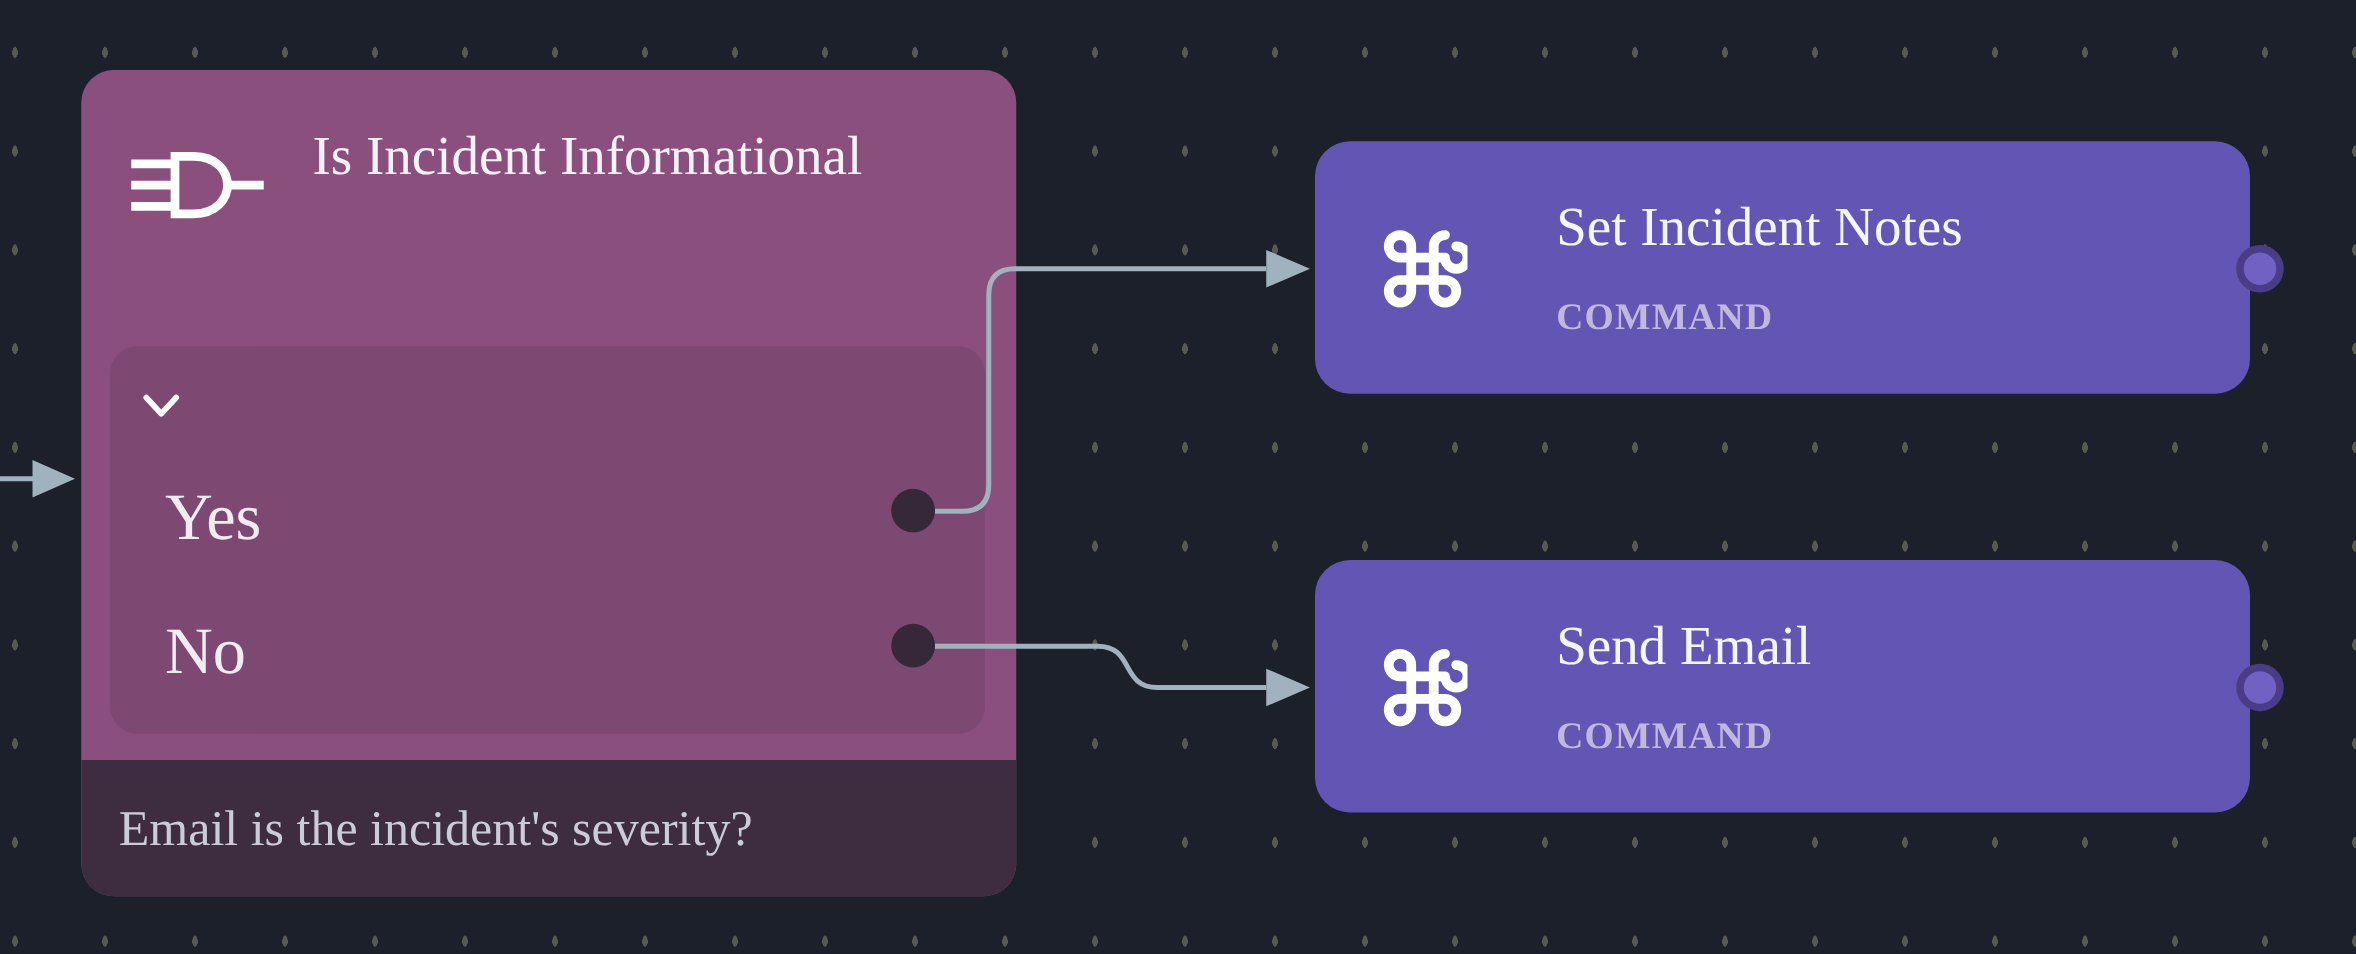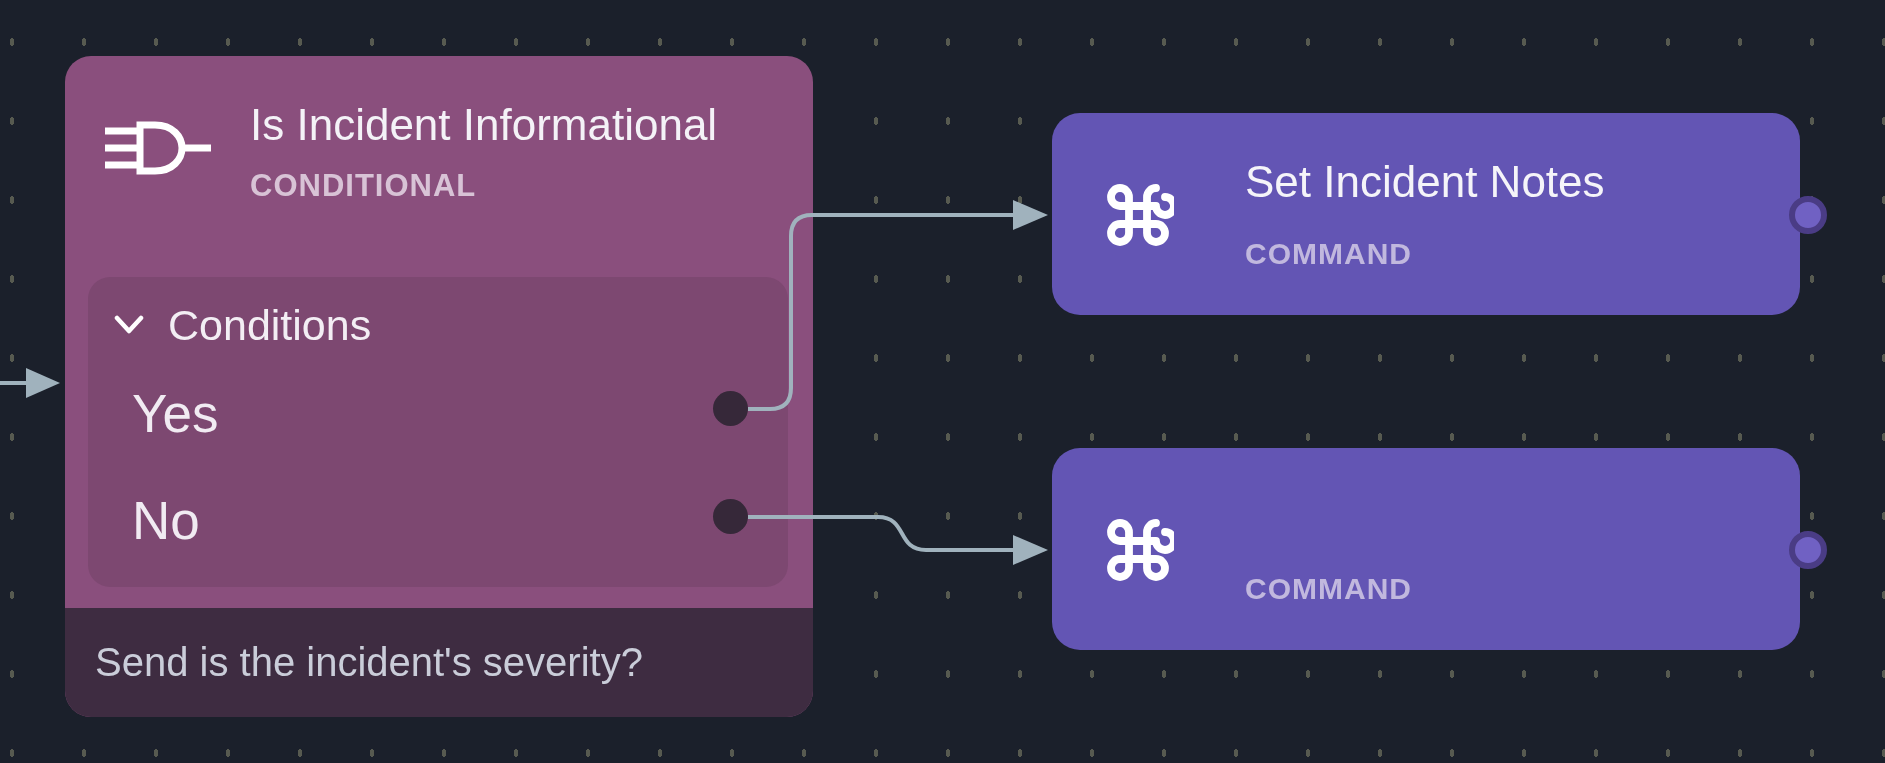--- a/index.html
+++ b/index.html
@@ -1,21 +1,21 @@
 <!DOCTYPE html>
 <html><head>
 <meta charset="utf-8">
 <style>
   html,body{margin:0;padding:0;background:#1b202b;}
   *{box-sizing:border-box;}
   .canvas{
     position:relative;
     width:1885px;height:763px;
     overflow:hidden;
-    font-family:Liberation Sans, sans-serif;
+    font-family:Liberation Serif, serif;
     background-color:#1b202b;
     background-image:radial-gradient(2.2px 4.5px at 12px 42px,#575a50 97%,transparent);
     background-size:72px 79px;
   }
   .node{position:absolute;}
   
   .node-cond{
     left:65px;top:56px;width:748px;height:661px;
     background:#8a4f7d;border-radius:26px;overflow:hidden;
   }
@@ -87,53 +87,52 @@
 
   <div class="node node-cond">
     <svg class="gate-icon" viewBox="0 0 112 60">
       <g stroke="#ffffff" stroke-width="7" fill="none">
         <path d="M2 13 H34 M2 30 H34 M2 47 H34"></path>
         <path d="M37 7 V53 H52 C70 53 79 41 79 30 C79 19 70 7 52 7 Z"></path>
         <path d="M79 30 H108"></path>
       </g>
     </svg>
     <div class="cond-title">Is Incident Informational</div>
-    <div class="cond-type">CONDITIONAL</div>
 
     <div class="cond-panel">
       <svg class="chevron-icon" viewBox="0 0 30 20">
         <polyline points="3,3 15,16 27,3" fill="none" stroke="#ffffff" stroke-width="4.5" stroke-linecap="round" stroke-linejoin="round"></polyline>
       </svg>
-      <div class="panel-header-label">Conditions</div>
 
       <div class="branch-label yes">Yes</div>
       <div class="port-dark yes"></div>
 
       <div class="branch-label no">No</div>
       <div class="port-dark no"></div>
     </div>
 
     <div class="cond-footer">
-      <span class="cond-footer-text">Send is the incident's severity?</span>
+      <span class="cond-footer-text">Email is the incident's severity?</span>
     </div>
   </div>
 
   <div class="node node-cmd one">
     <svg class="cmd-icon" viewBox="0 0 24 24">
       <path d="M18 3a3 3 0 0 0-3 3v12a3 3 0 1 0 3-3H6a3 3 0 1 0 3 3V6a3 3 0 1 0-3 3h12a3 3 0 1 0 3-3" fill="none" stroke="#ffffff" stroke-width="2.6" stroke-linecap="round" stroke-linejoin="round"></path>
     </svg>
     <div class="cmd-title">Set Incident Notes</div>
     <div class="cmd-type">COMMAND</div>
     <div class="port-out"></div>
   </div>
 
   <div class="node node-cmd two">
     <svg class="cmd-icon" viewBox="0 0 24 24">
       <path d="M18 3a3 3 0 0 0-3 3v12a3 3 0 1 0 3-3H6a3 3 0 1 0 3 3V6a3 3 0 1 0-3 3h12a3 3 0 1 0 3-3" fill="none" stroke="#ffffff" stroke-width="2.6" stroke-linecap="round" stroke-linejoin="round"></path>
     </svg>
+    <div class="cmd-title">Send Email</div>
     <div class="cmd-type">COMMAND</div>
     <div class="port-out"></div>
   </div>
 
   <svg class="wires" viewBox="0 0 1885 763">
     <g>
       <path class="wire" d="M-4 383 H27"></path>
       <polygon class="arrowhead" points="26,368 26,398 60,383"></polygon>
     </g>
     <g>

